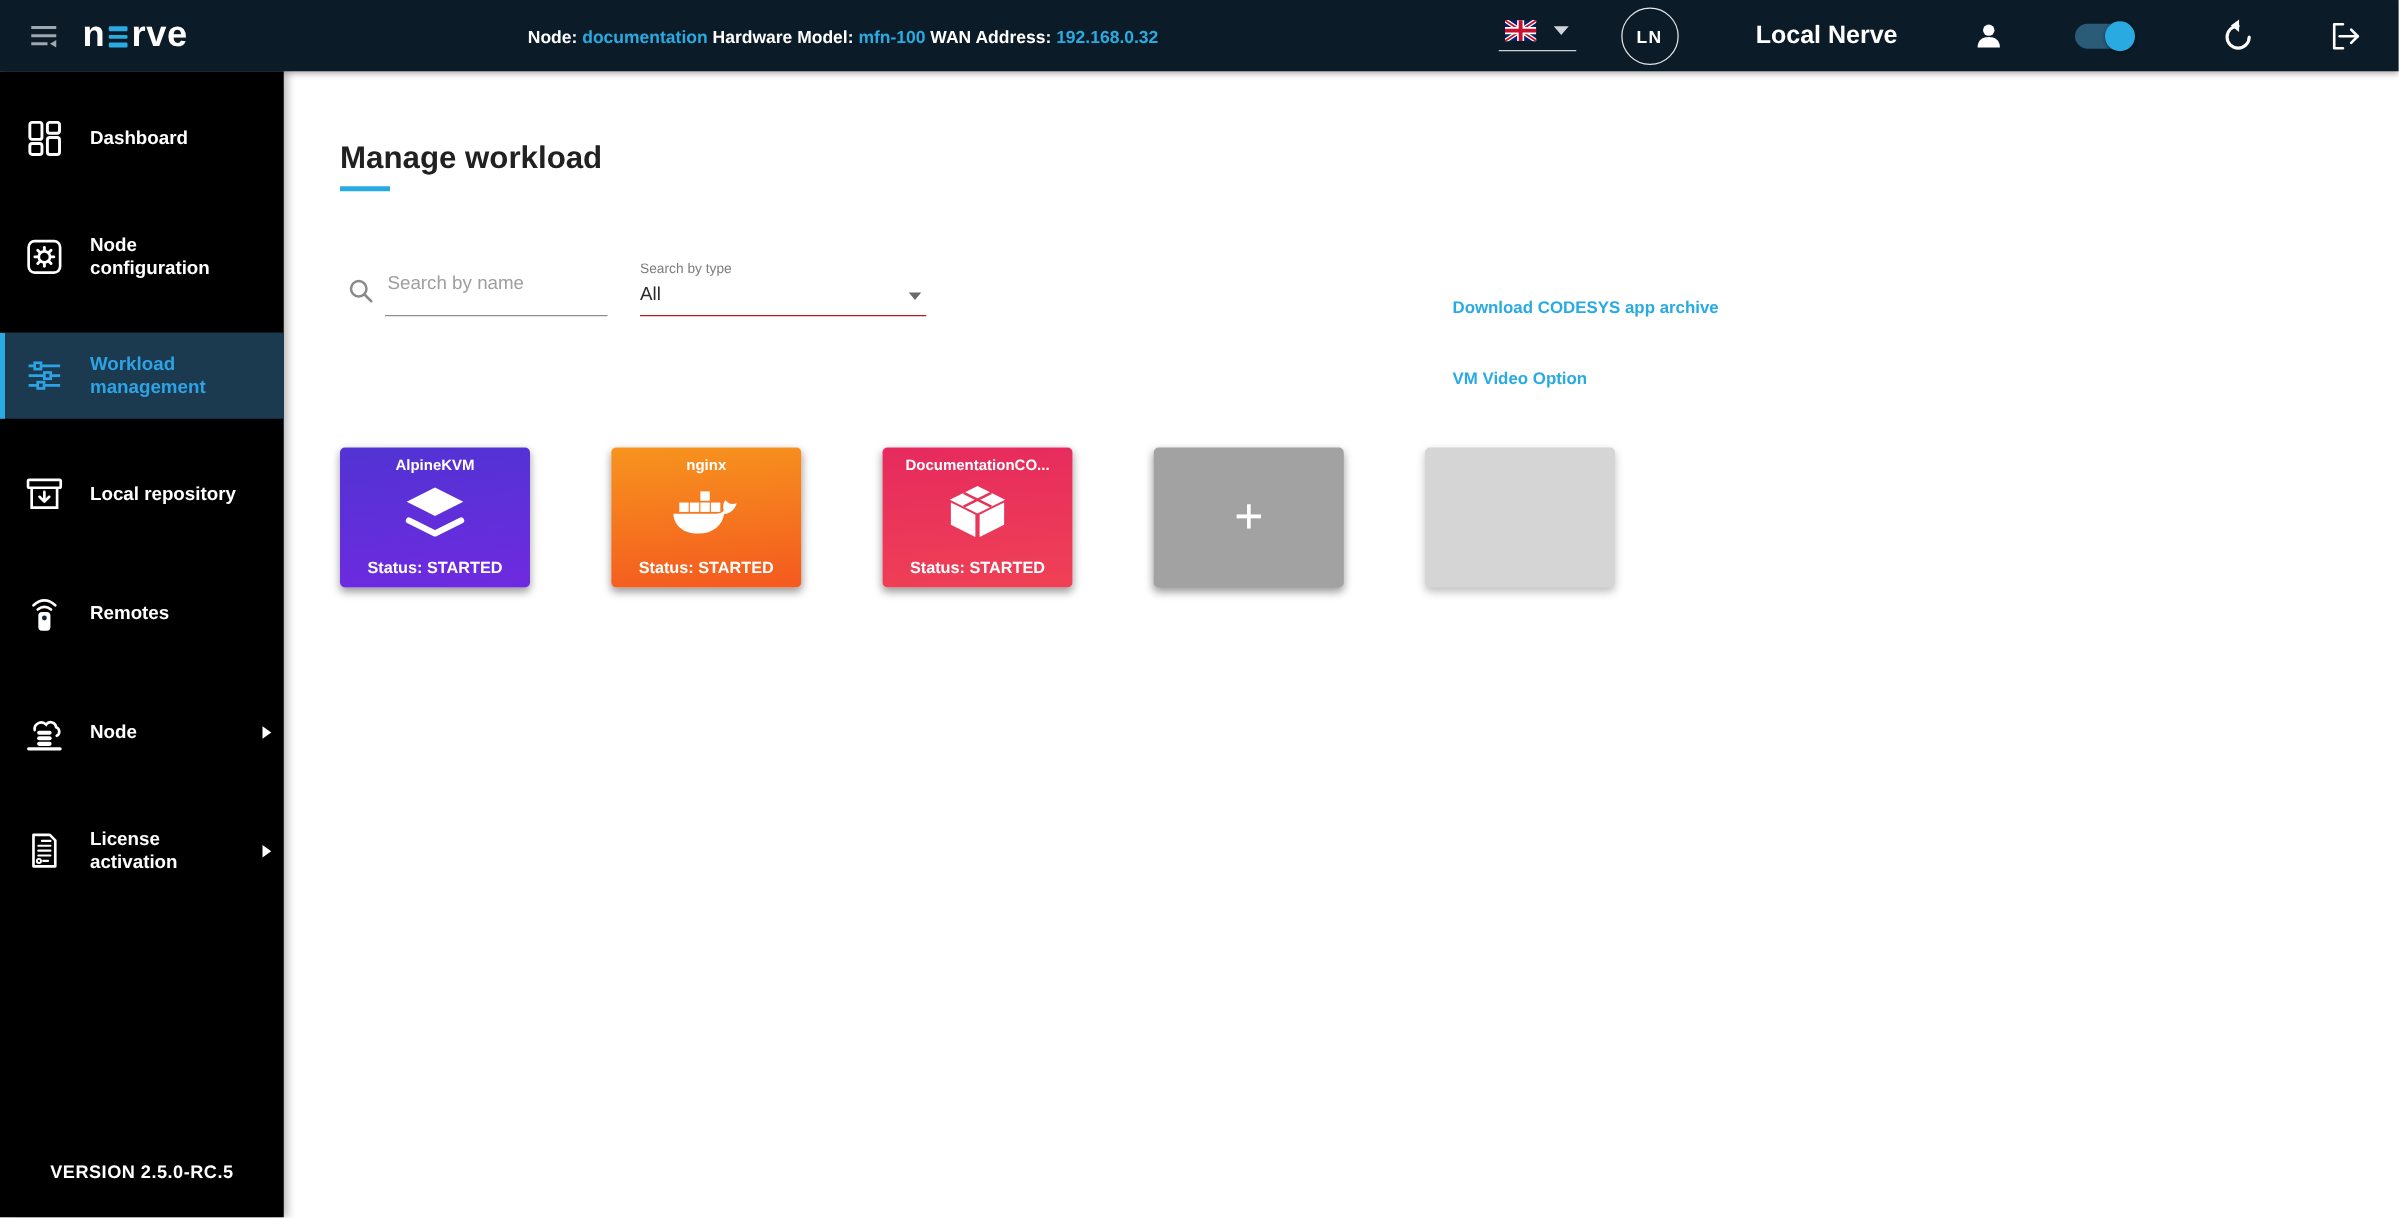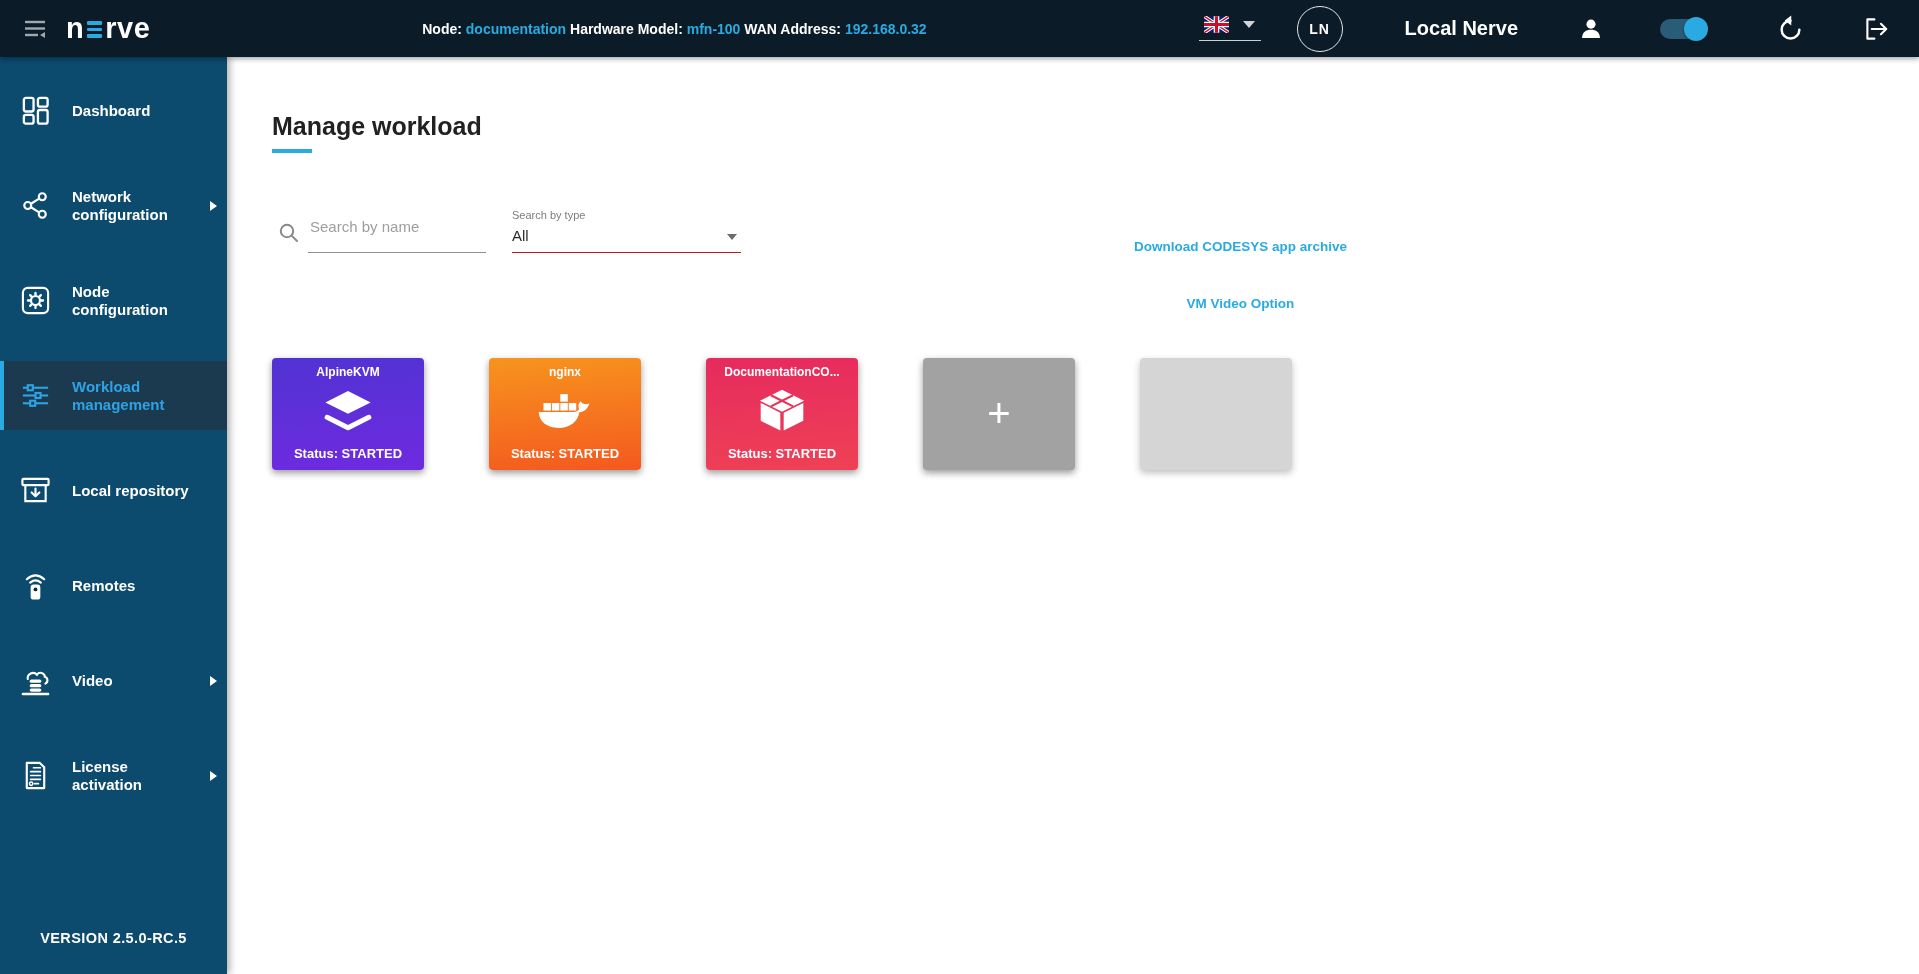--- a/index.html
+++ b/index.html
@@ -34,21 +34,21 @@
   .person-btn{ margin-right:32px; }
   .toggle{ position:relative; width:46px; height:20px; border-radius:11px; background:#2A5B77; margin-right:48px; cursor:pointer; }
   .toggle .knob{ position:absolute; right:-2px; top:-2px; width:24px; height:24px; border-radius:50%;
     background:#29ABE2; box-shadow:0 1px 3px rgba(0,0,0,.4); }
   .refresh-btn{ margin-right:36px; }
 
   
   .layout{ display:flex; height:917px; }
 
   
-  .sidebar{ width:227px; background:#0c4a6e; position:relative; z-index:4;
+  .sidebar{ width:227px; background:#000000; position:relative; z-index:4;
     box-shadow:3px 0 7px rgba(0,0,0,.3); flex-shrink:0; }
   .nav{ padding-top:6px; }
   .nav-item{ height:95px; display:flex; align-items:center; position:relative; cursor:pointer; }
   .nav-item::before{ content:''; position:absolute; left:0; right:0; top:13px; bottom:13px; background:transparent; }
   .nav-item.active::before{ background:#1B3A50; box-shadow:inset 4px 0 0 #29ABE2; }
   .nav-icon{ width:34px; margin-left:18px; display:flex; justify-content:center; position:relative; z-index:1; }
   .nav-label{ color:#fff; font-size:15px; font-weight:700; line-height:1.2; margin-left:20px; width:122px;
     position:relative; z-index:1; }
   .nav-item.active .nav-label{ color:#2EA3E4; }
   .chevron-right{ position:absolute; right:10px; width:0; height:0; border-top:5.5px solid transparent;
@@ -67,21 +67,21 @@
     font-size:15px; padding:4px 2px 17px 2px; color:#6d28d9; font-family:"Liberation Sans",sans-serif; }
   .search-name input::placeholder{ color:#9e9e9e; }
   .search-icon-wrap{ margin:0 8px 2px 6px; display:flex; }
   .search-type{ margin-left:26px; width:229px; border-bottom:1px solid #b91c1c; padding-bottom:7px;
     position:relative; cursor:pointer; }
   .search-type .type-label{ font-size:11px; color:#7d7d7d; display:block; margin-bottom:6px; }
   .search-type .type-value{ font-size:15px; color:#2b2b2b; }
   .search-type .caret{ position:absolute; right:4px; bottom:12px; width:0; height:0;
     border-left:5.5px solid transparent; border-right:5.5px solid transparent; border-top:6px solid #6b6b6b; }
 
-  .links{ position:absolute; top:180px; right:572px; text-align:center; }
+  .links{ position:absolute; top:180px; right:544px; text-align:left; }
   .links a{ color:#29ABE2; font-size:13.5px; font-weight:700; text-decoration:none; display:inline-block; cursor:pointer; }
   .links .link2{ margin-top:39px; }
 
   .cards{ display:flex; gap:65px; margin-top:105px;align-items:center; }
   .card{ width:152px; height:112px; border-radius:4px; box-shadow:0 3px 7px rgba(0,0,0,.4);
     display:flex; flex-direction:column; align-items:center; justify-content:space-between;
     padding:7px 6px 9px 6px; cursor:pointer; }
   .card .card-name{ color:#fff; font-size:12px; font-weight:700; max-width:140px;
     white-space:nowrap; overflow:hidden; text-overflow:ellipsis; }
   .card .card-status{ color:#fff; font-size:13px; font-weight:700; }
@@ -178,35 +178,20 @@
               <rect x="4" y="3" width="10" height="14" rx="2"></rect>
               <rect x="4" y="20.5" width="10" height="9" rx="2"></rect>
               <rect x="18.5" y="3" width="10" height="9" rx="2"></rect>
               <rect x="18.5" y="15.5" width="10" height="14" rx="2"></rect>
             </g>
           </svg>
         </span>
         <span class="nav-label">Dashboard</span>
       </div>
 
-      <div class="nav-item">
-        <span class="nav-icon">
-          <svg width="31" height="31" viewBox="0 0 32 32">
-            <g fill="none" stroke="#fff" stroke-width="2.2">
-              <circle cx="23" cy="7" r="3.6"></circle>
-              <circle cx="8" cy="16" r="3.6"></circle>
-              <circle cx="23" cy="25" r="3.6"></circle>
-              <line x1="11.3" y1="14.2" x2="19.8" y2="8.8"></line>
-              <line x1="11.3" y1="17.8" x2="19.8" y2="23.2"></line>
-            </g>
-          </svg>
-        </span>
-        <span class="nav-label">Network configuration</span>
-        <span class="chevron-right"></span>
-      </div>
 
       <div class="nav-item">
         <span class="nav-icon">
           <svg width="31" height="31" viewBox="0 0 32 32">
             <rect x="3" y="3" width="26" height="26" rx="5" fill="none" stroke="#fff" stroke-width="2.2"></rect>
             <circle cx="16" cy="16" r="4.6" fill="none" stroke="#fff" stroke-width="2.2"></circle>
             <g stroke="#fff" stroke-width="2.4" stroke-linecap="round">
               <line x1="16" y1="8.2" x2="16" y2="10.6"></line>
                 <line x1="16" y1="21.4" x2="16" y2="23.8"></line>
               <line x1="8.2" y1="16" x2="10.6" y2="16"></line>
@@ -268,21 +253,21 @@
           <svg width="31" height="31" viewBox="0 0 32 32">
             <path d="M8,14.5 a5.5,5.5 0 0 1 9.5,-4.5 a4.5,4.5 0 0 1 8.2,2.2 a3.8,3.8 0 0 1 0.5,7" fill="none" stroke="#fff" stroke-width="2.2" stroke-linecap="round"></path>
             <g fill="#fff">
               <rect x="10" y="15" width="12" height="3.4" rx="1.7"></rect>
               <rect x="10" y="19.6" width="12" height="3.4" rx="1.7"></rect>
               <rect x="10" y="24.2" width="12" height="3.4" rx="1.7"></rect>
             </g>
             <line x1="3" y1="30" x2="29" y2="30" stroke="#fff" stroke-width="2.6" stroke-linecap="round"></line>
           </svg>
         </span>
-        <span class="nav-label">Video</span>
+        <span class="nav-label">Node</span>
         <span class="chevron-right"></span>
       </div>
 
       <div class="nav-item">
         <span class="nav-icon">
           <svg width="31" height="31" viewBox="0 0 32 32">
             <path d="M7,3 h13.5 l4.5,4.5 V29 H7 z" fill="none" stroke="#fff" stroke-width="2.2" stroke-linejoin="round"></path>
             <g stroke="#fff" stroke-width="1.8" stroke-linecap="round">
               <line x1="14" y1="8" x2="21" y2="8"></line>
               <line x1="11" y1="12" x2="21" y2="12"></line>

